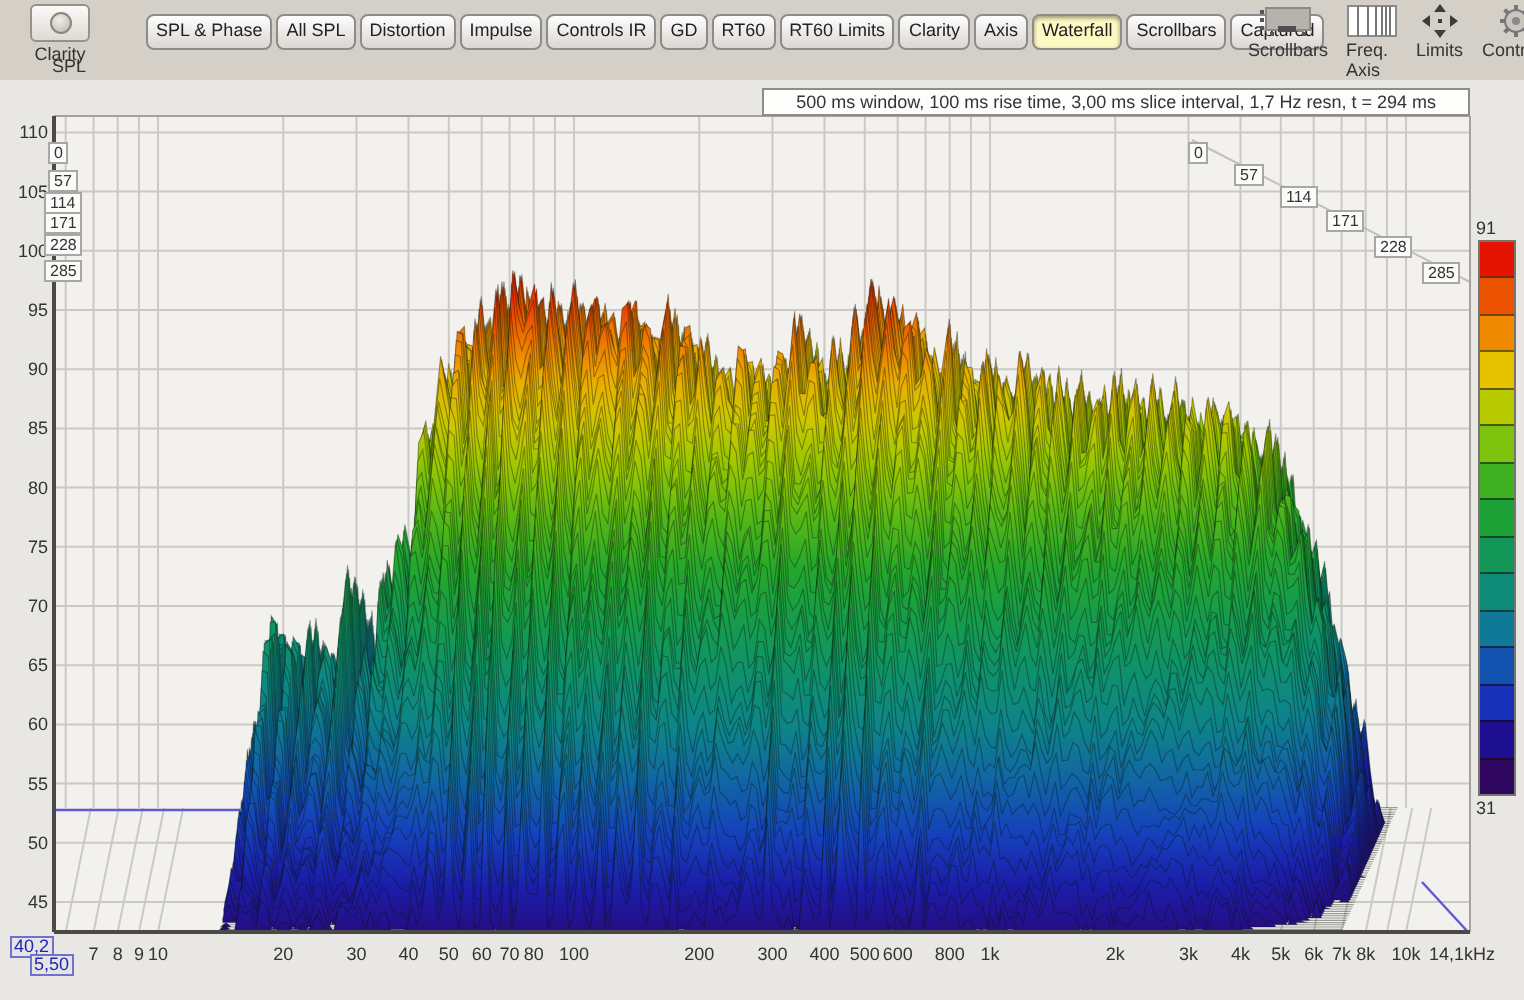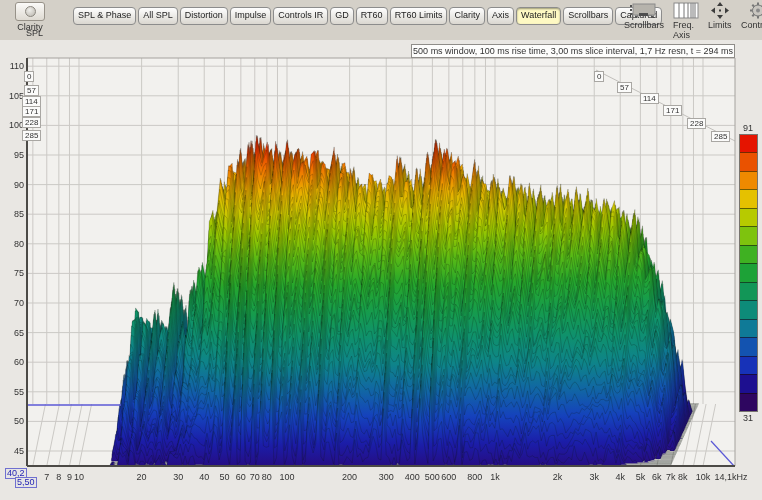--- a/index.html
+++ b/index.html
@@ -18,27 +18,27 @@
        background:linear-gradient(#fefefe,#dad7d0);white-space:nowrap;color:#222;cursor:default}
   .tab.active{background:#fef9c3;box-shadow:inset 0 1px 2px rgba(0,0,0,.4)}
   .tools{position:absolute;left:624px;top:2px;display:flex;gap:9px}
   .tool{font-size:9px;color:#333;cursor:default}
   .ticon{height:17px;display:flex;align-items:center;justify-content:center;margin-bottom:1px}
   
   .spl-corner{position:absolute;left:26px;top:28px;font-size:9px;color:#333;z-index:6}
   .graph-bg{position:absolute;left:0;top:40px;width:762px;height:460px;background:#e9e7e3;z-index:0}
   svg#plot{position:absolute;left:0;top:0;z-index:1}
   .title-box{position:absolute;top:44px;right:27px;border:1px solid #8f8d89;background:#fdfdfc;
-       font-size:9px;line-height:12px;color:#333;padding:0 1px;z-index:4;white-space:nowrap}
+       font-size:9px;line-height:12px;color:#333;padding:0 16px;z-index:4;white-space:nowrap}
   .tl{position:absolute;border:1px solid #a9a7a3;background:#fbfbfa;font-size:8px;line-height:9px;
       color:#333;padding:0 2px;z-index:3}
   .readout{position:absolute;border:1px solid #7070d0;background:#e5e5e5;color:#2424b4;
       font-size:9px;line-height:9px;padding:0 1px;z-index:6}
   
-  .cbar-wrap{position:absolute;left:738px;top:123px;width:20px;z-index:4;text-align:center}
+  .cbar-wrap{position:absolute;left:738px;top:109px;width:20px;z-index:4;text-align:left}
   .cbar-lab{font-size:9px;color:#333;line-height:10px}
   .cbar{width:17px;height:276px;margin:1px auto;border:1px solid #77746f;display:flex;flex-direction:column}
   .cseg{flex:1}
   .cseg + .cseg{border-top:1px solid rgba(20,10,0,.55)}
 </style>
 </head>
 <body>
 
 <div class="graph-bg"></div>
 

